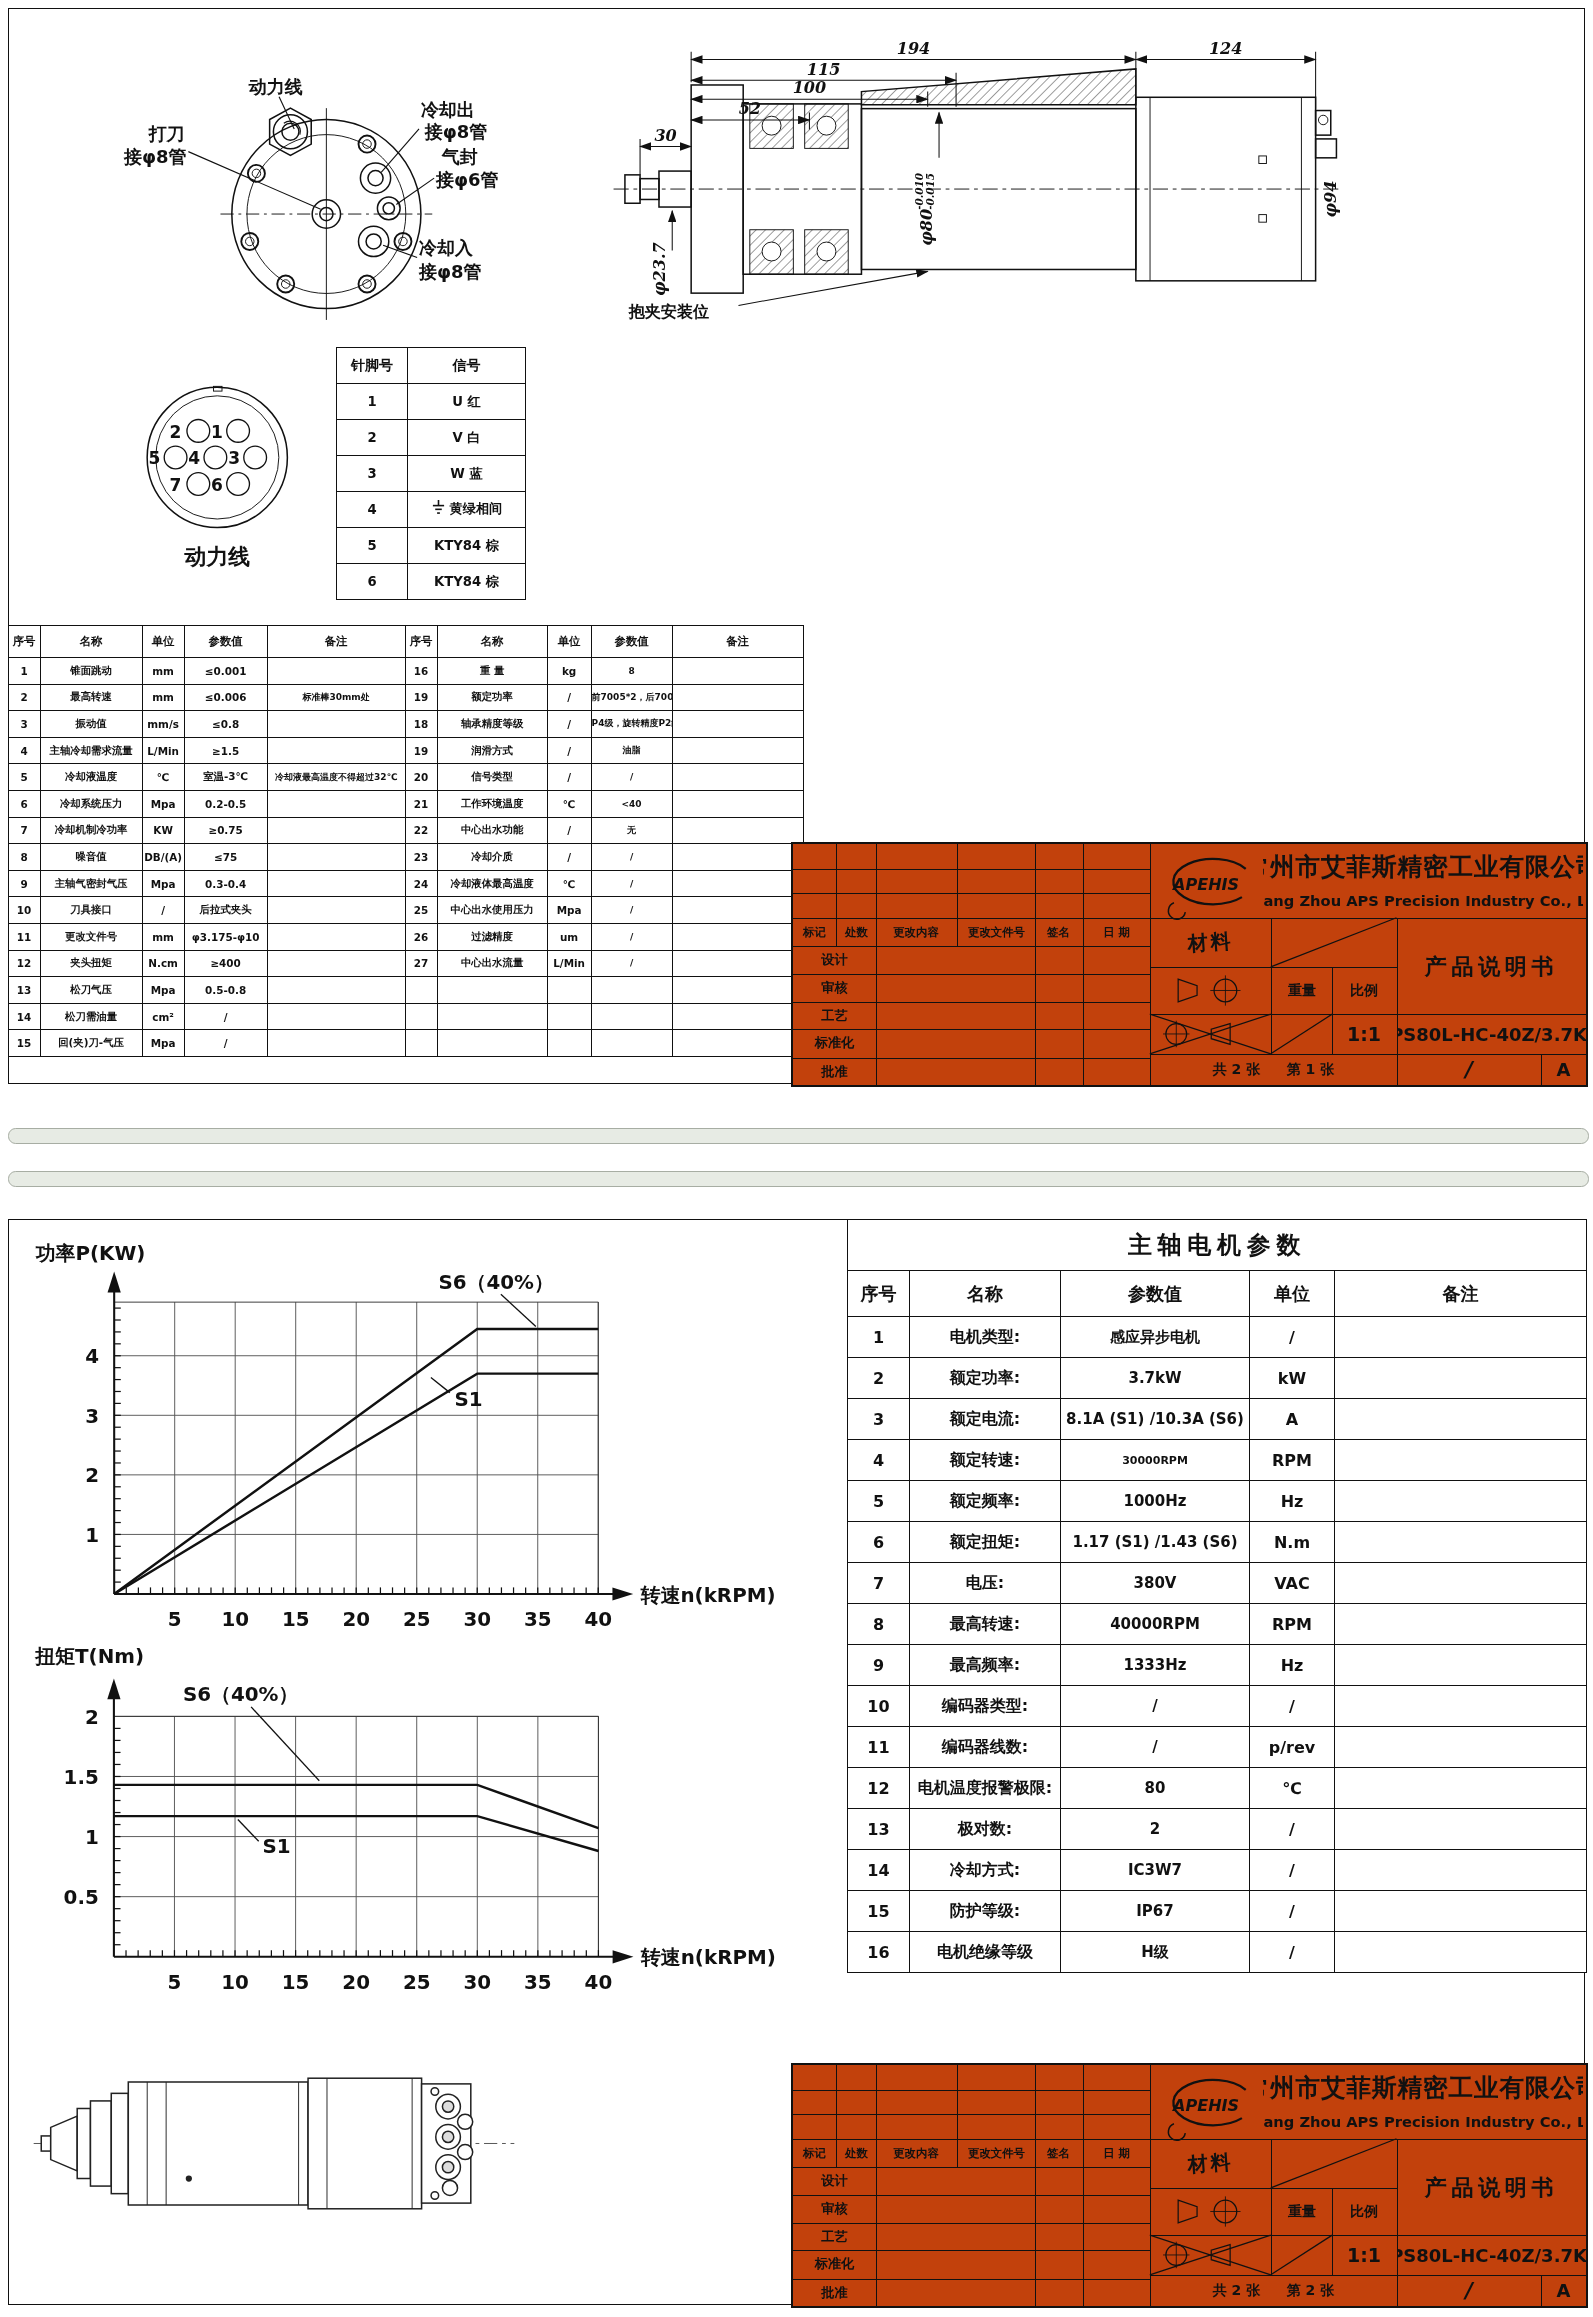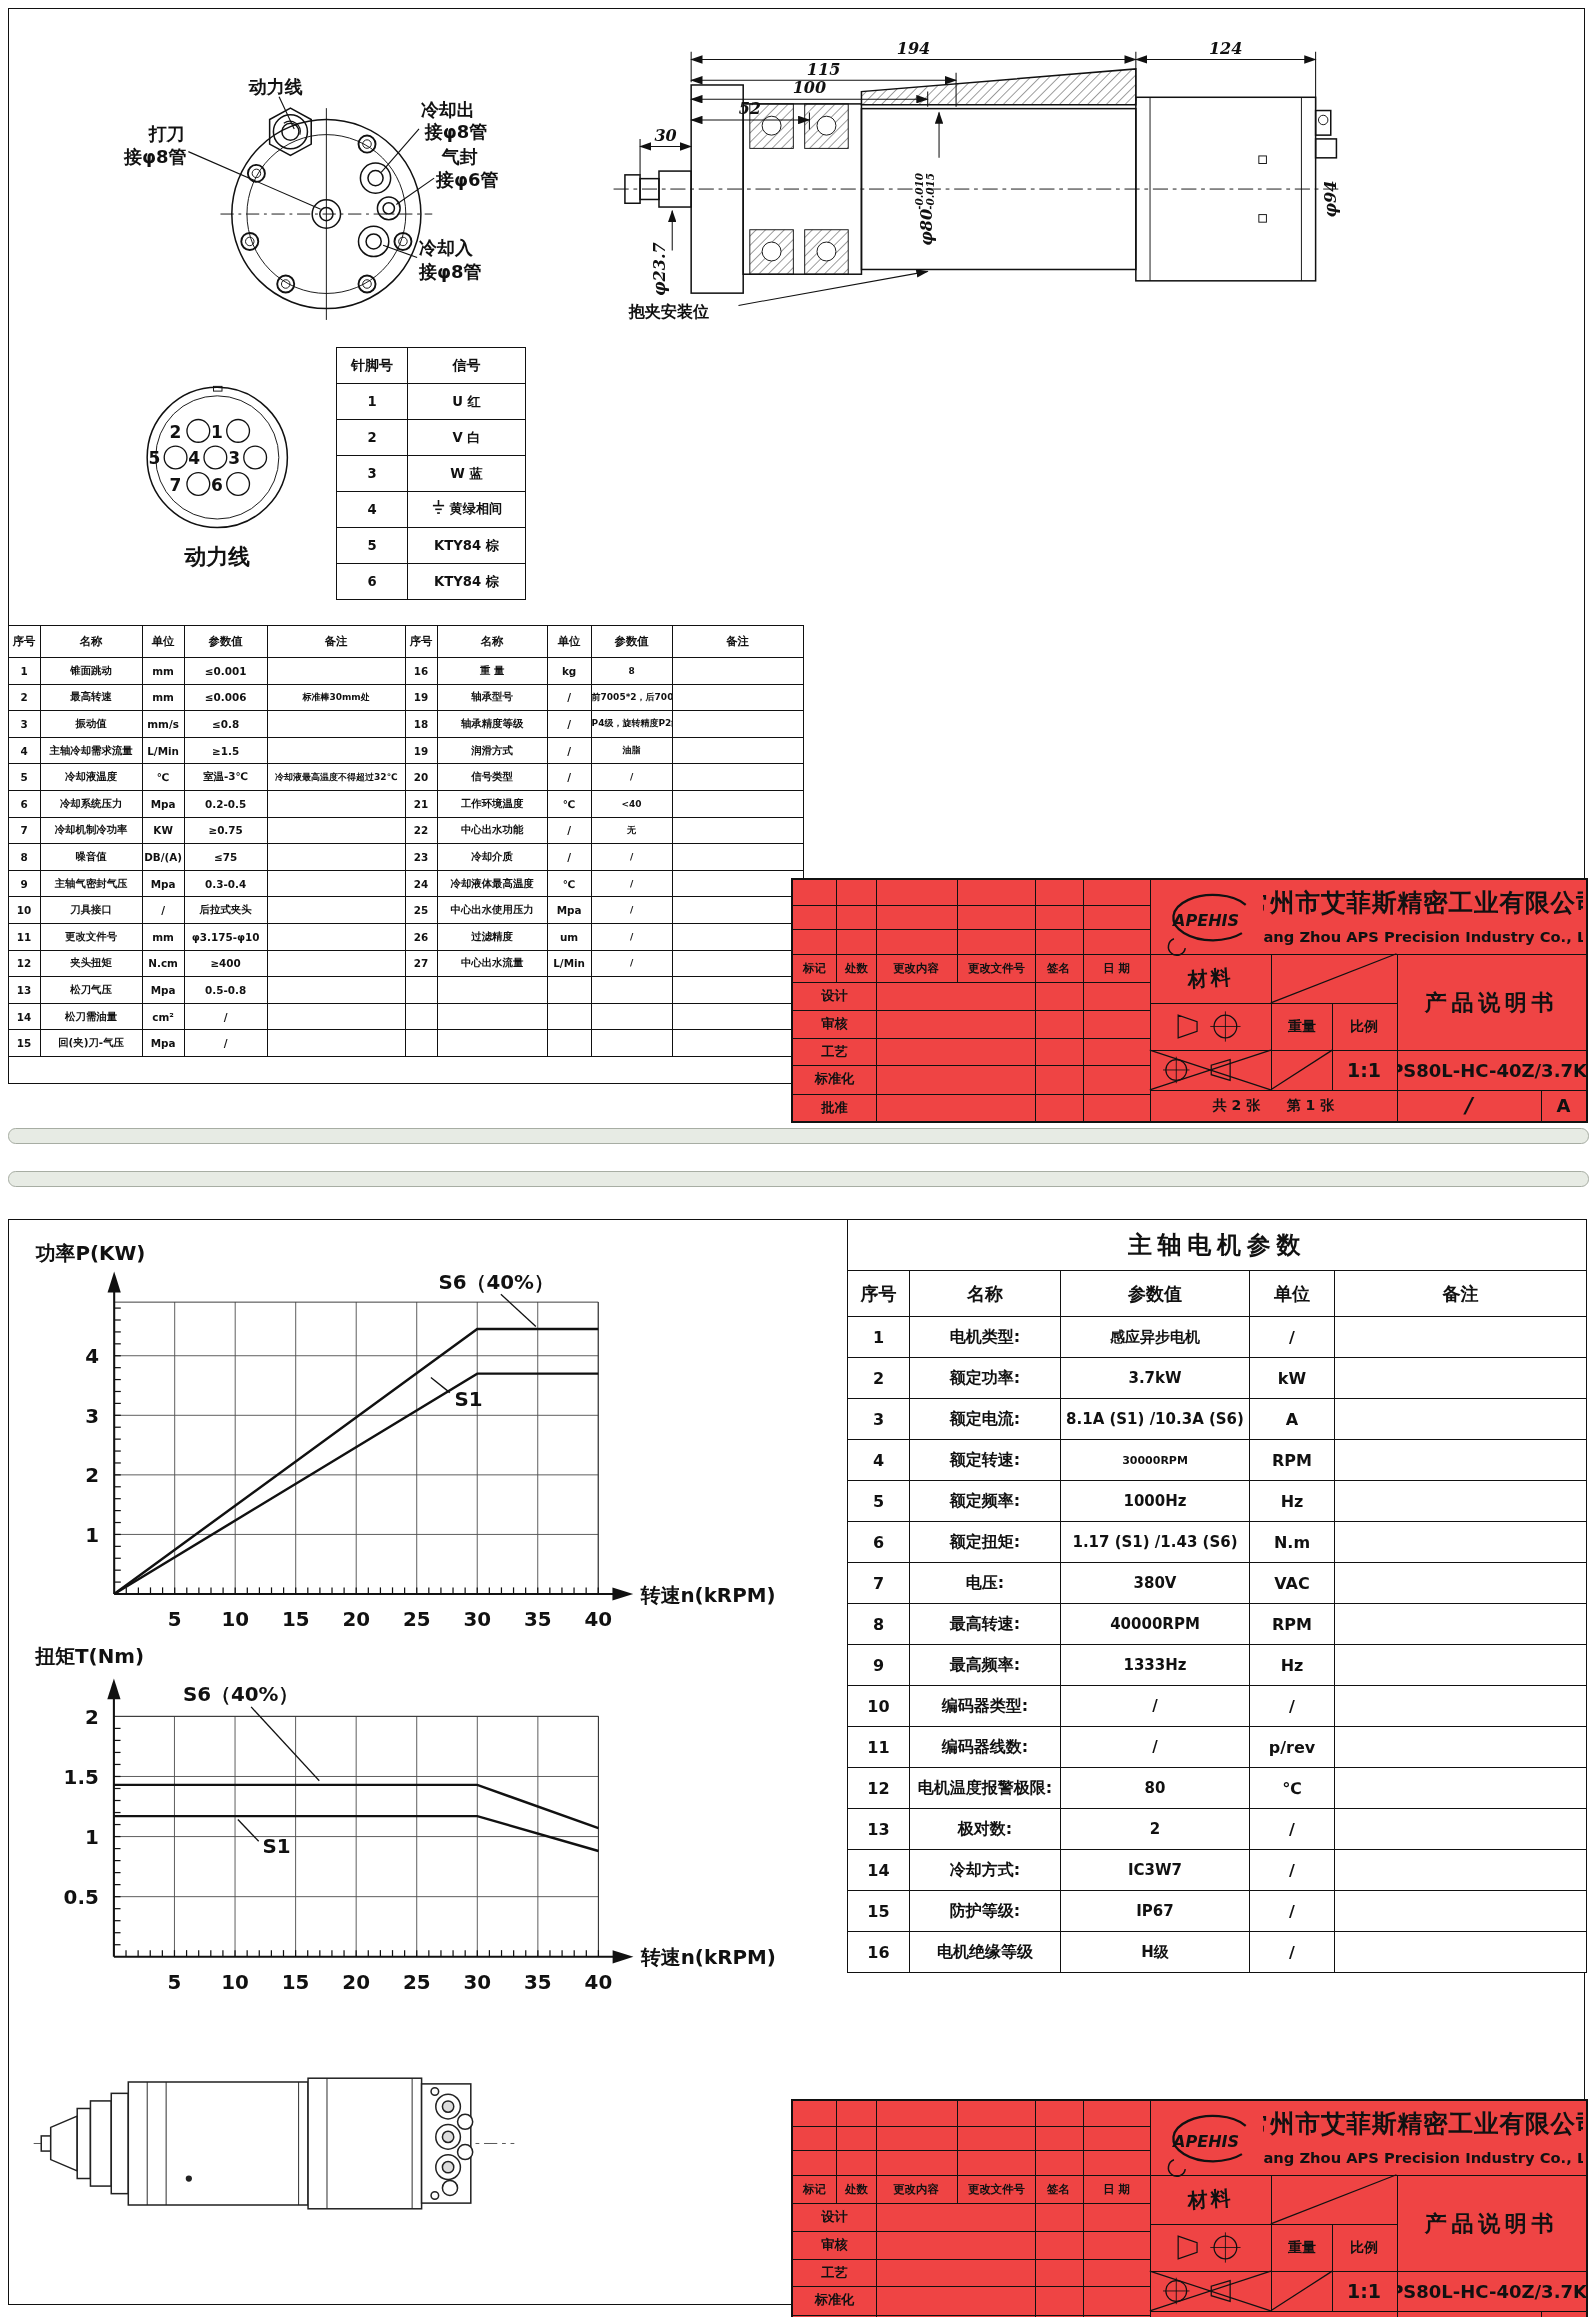--- a/index.html
+++ b/index.html
@@ -24,21 +24,21 @@
   #motor-table td{height:40px;border-width:1.5px;}
   #motor-table tr.ttl td{height:50px;font-size:24px;letter-spacing:5.7px;}
   #motor-table tr.hed td{height:45px;font-size:18px;}
   .gicon{display:inline-block;vertical-align:-0.9px;margin-right:3.8px;}
   
   #notes{left:880px;top:628px;width:644px;font-weight:bold;font-size:19px;line-height:38px;}
   #notes .nt{font-size:20px;}
   
   .sep{position:absolute;left:7.6px;width:1579px;height:14px;border-radius:7.6px;}
   
-  .tb{position:absolute;width:793px;height:241px;border:2.4px solid #111;background:#ef4444;margin-top:36px;}
+  .tb{position:absolute;width:793px;height:241px;border:2.4px solid #111;background:#c2410c;}
   .tb .vl{position:absolute;width:1.4px;background:#111;}
   .tb .hl{position:absolute;height:1.4px;background:#111;}
   .tb .c{position:absolute;display:flex;align-items:center;justify-content:center;
          font-weight:bold;white-space:nowrap;overflow:hidden;}
   
   text{fill:#111;}
   .cjk{font:bold 19px "DejaVu Sans","Liberation Sans",sans-serif;}
   .cjks{font:bold 17px "DejaVu Sans","Liberation Sans",sans-serif;}
   .dim{font:italic bold 17px "DejaVu Serif","Liberation Serif",serif;}
   .dimsm{font:italic bold 11px "DejaVu Serif","Liberation Serif",serif;}
@@ -309,21 +309,21 @@
       <td></td>
     </tr>
 
     <tr>
       <td>2</td>
       <td>最高转速</td>
       <td>mm</td>
       <td>≤0.006</td>
       <td class="sm">标准棒30mm处</td>
       <td>19</td>
-      <td>轴承型号</td>
+      <td>额定功率</td>
       <td>/</td>
       <td class="sm">前7005*2，后7004*2</td>
       <td></td>
     </tr>
 
     <tr>
       <td>3</td>
       <td>振动值</td>
       <td>mm/s</td>
       <td>≤0.8</td>

